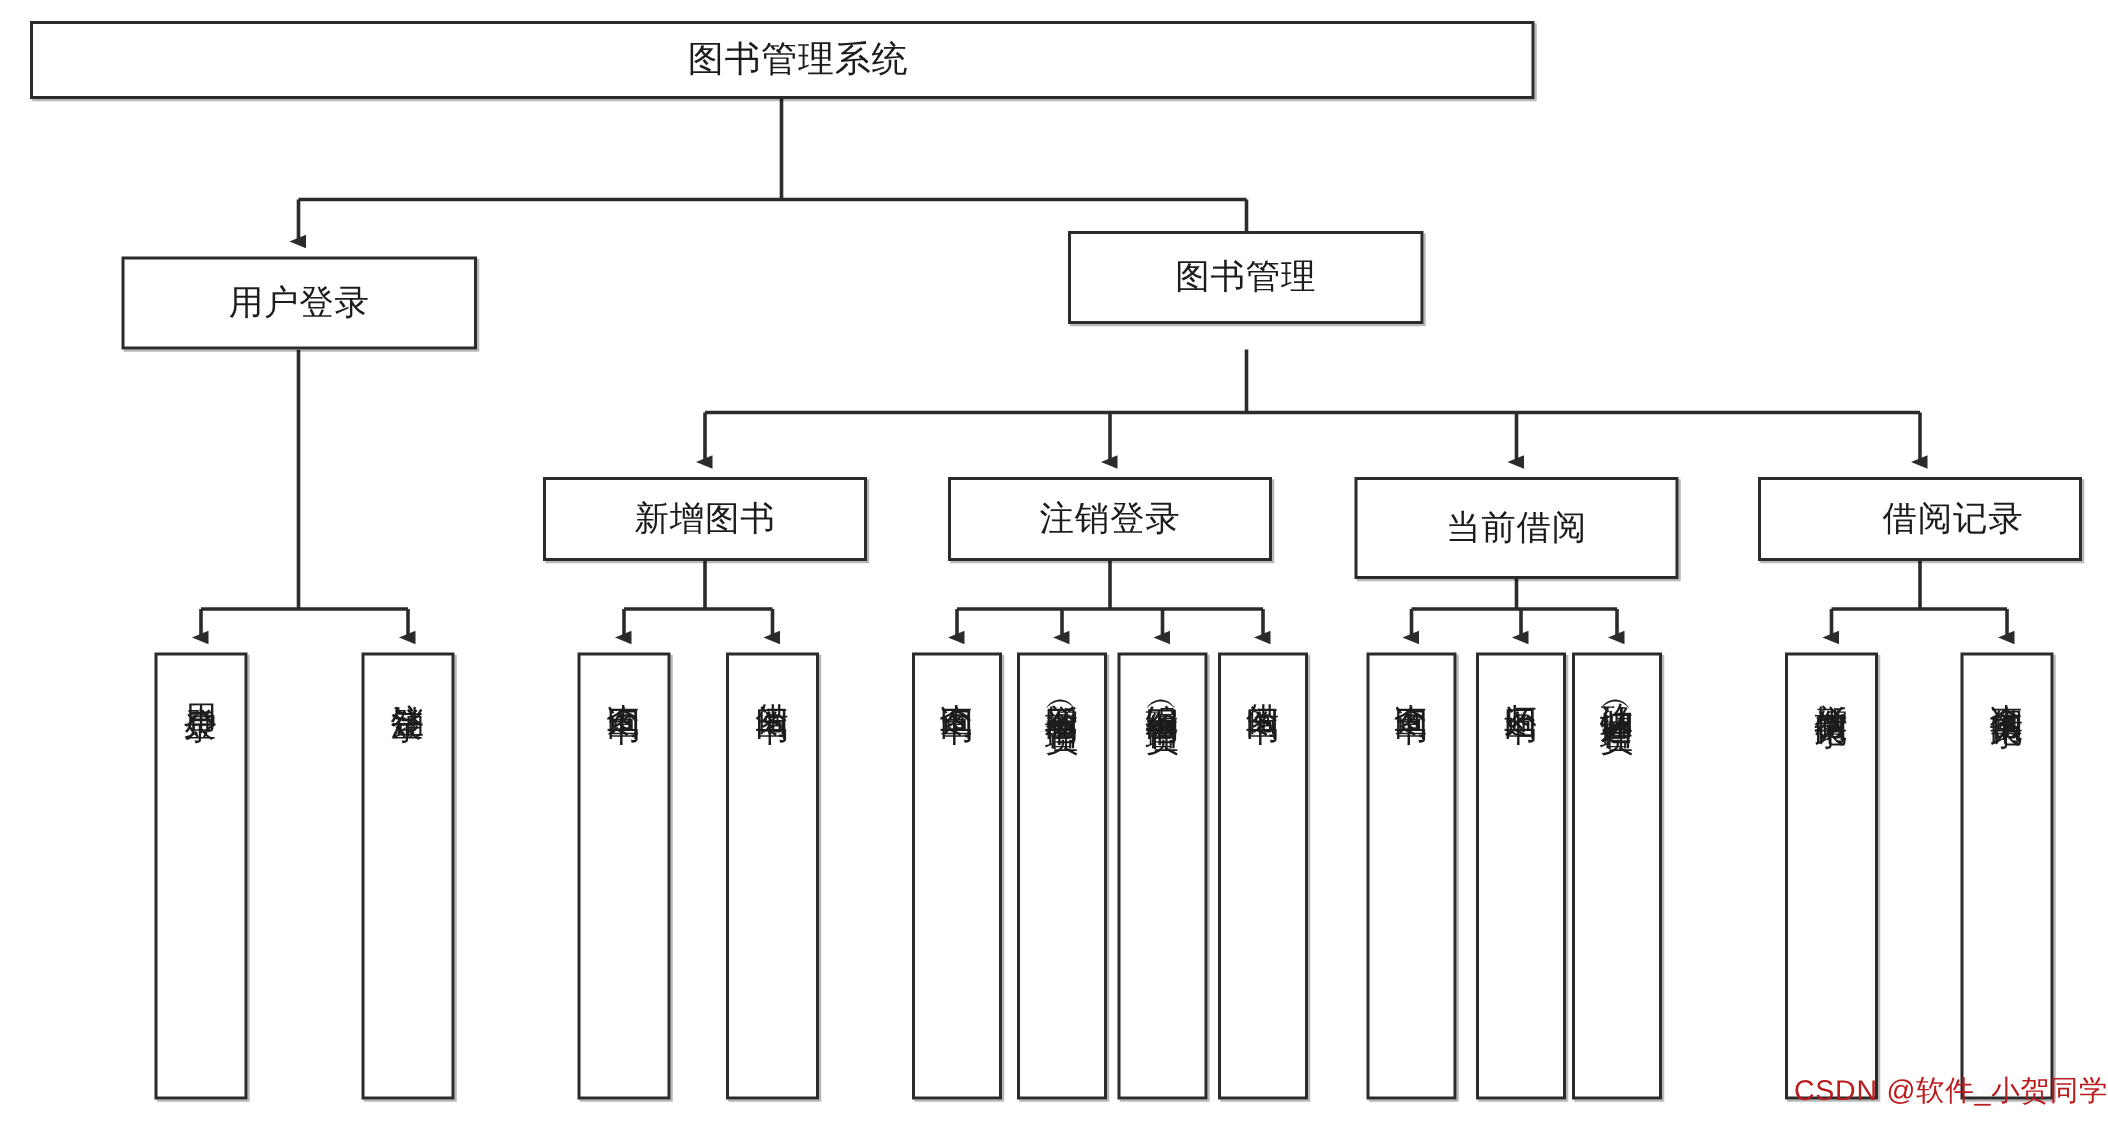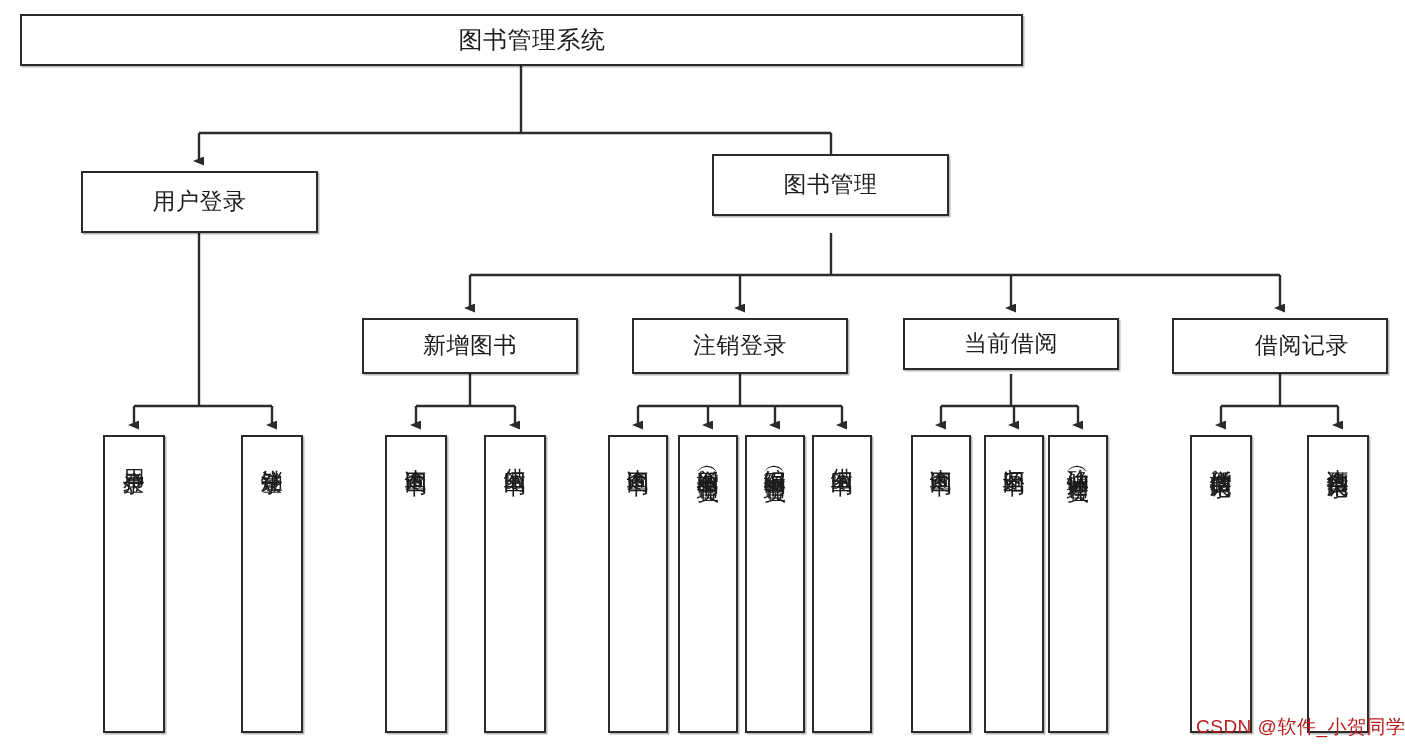--- a/index.html
+++ b/index.html
@@ -136,21 +136,21 @@
   <div class="node horiz" style="left: 712px; top: 154px; width: 237px; height: 62px;">
     <span class="label">图书管理</span>
   </div>
 
   <div class="node horiz" style="left: 362px; top: 318px; width: 216px; height: 56px;">
     <span class="label">新增图书</span>
   </div>
   <div class="node horiz" style="left: 632px; top: 318px; width: 216px; height: 56px;">
     <span class="label">注销登录</span>
   </div>
-  <div class="node horiz" style="left: 903px; top: 318px; width: 216px; height: 52px;">
+  <div class="node horiz" style="left: 903px; top: 318px; width: 216px; height: 68px;">
     <span class="label">当前借阅</span>
   </div>
   <div class="node horiz" style="left: 1172px; top: 318px; width: 216px; height: 56px; padding-left: 44px;">
     <span class="label">借阅记录</span>
   </div>
 
   <div class="node vert" style="left: 103px; top: 435px; width: 62px; height: 298px;">
     <span class="label">用户登录</span>
   </div>
   <div class="node vert" style="left: 241px; top: 435px; width: 62px; height: 298px;">

